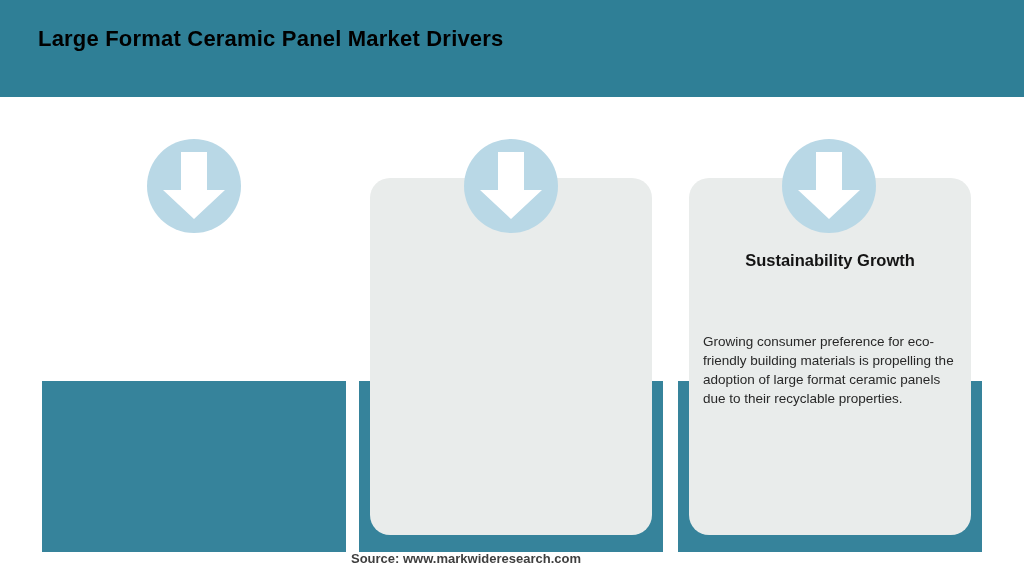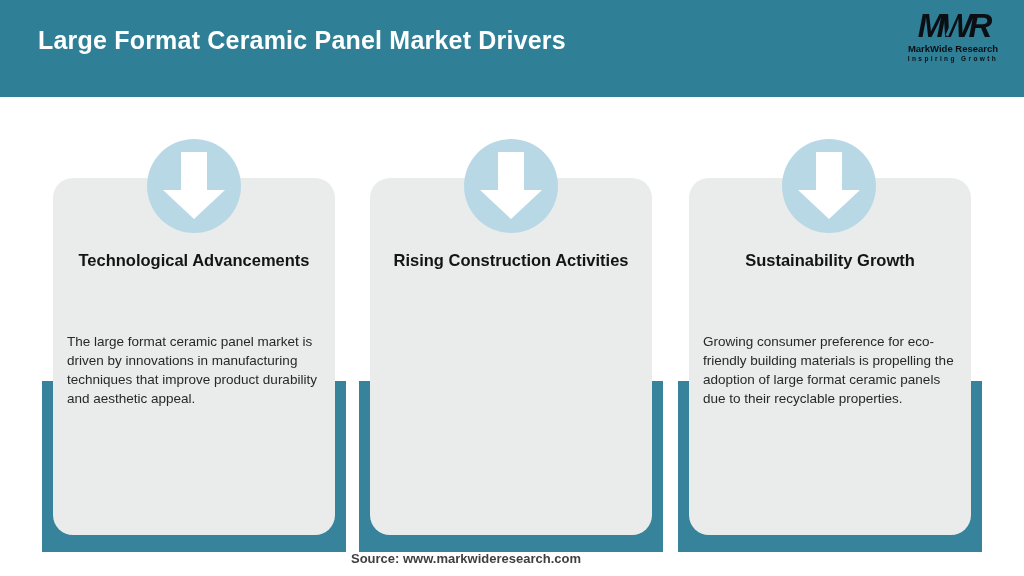--- a/index.html
+++ b/index.html
@@ -20,21 +20,21 @@
     overflow:hidden;
     font-family:"Liberation Sans", sans-serif;
   }
   
   .header{
     position:absolute;left:0;top:0;width:1024px;height:97px;
     background:var(--teal);
   }
   .page-title{
     position:absolute;left:38px;top:26px;
-    color:#ffffff;font-size:25px;font-weight:700;letter-spacing:0.2px;
+    color:#000000;font-size:22px;font-weight:700;letter-spacing:0.2px;
   }
   .logo{
     position:absolute;right:16px;top:9px;
     text-align:center;color:var(--logo_text);width:110px;
   }
   .logo-mwr{
     position:relative;display:inline-block;
     font-size:33px;font-weight:800;font-style:italic;
     letter-spacing:-4px;line-height:1;color:var(--logo_text);
   }
@@ -91,44 +91,31 @@
     font-size:9.5px;font-weight:700;color:#2f2f2f;
   }
 </style>
 </head>
 <body>
 
 <div class="page">
 
   <div class="header">
     <div class="page-title">Large Format Ceramic Panel Market Drivers</div>
-    <div class="logo">
-      <span class="logo-mwr">
-        <span>MWR</span>
-        <span class="logo-slash"></span>
-      </span>
-      <div class="logo-name">MarkWide Research</div>
-      <div class="logo-tag">Inspiring Growth</div>
-    </div>
   </div>
 
   <div class="band band-1"></div>
-  <div class="card card-1">
-    <div class="card-title">Technological Advancements</div>
-    <div class="card-body">The large format ceramic panel market is driven by innovations in manufacturing techniques that improve product durability and aesthetic appeal.</div>
-  </div>
   <div class="circle circle-1">
     <svg viewBox="0 0 94 94" aria-hidden="true">
         <polygon points="34,13 60,13 60,51 78,51 47,80 16,51 34,51" fill="#ffffff"></polygon>
       </svg>
   </div>
 
   <div class="band band-2"></div>
   <div class="card card-2">
-    <div class="card-title">Rising Construction Activities</div>
   </div>
   <div class="circle circle-2">
     <svg viewBox="0 0 94 94" aria-hidden="true">
         <polygon points="34,13 60,13 60,51 78,51 47,80 16,51 34,51" fill="#ffffff"></polygon>
       </svg>
   </div>
 
   <div class="band band-3"></div>
   <div class="card card-3">
     <div class="card-title">Sustainability Growth</div>

